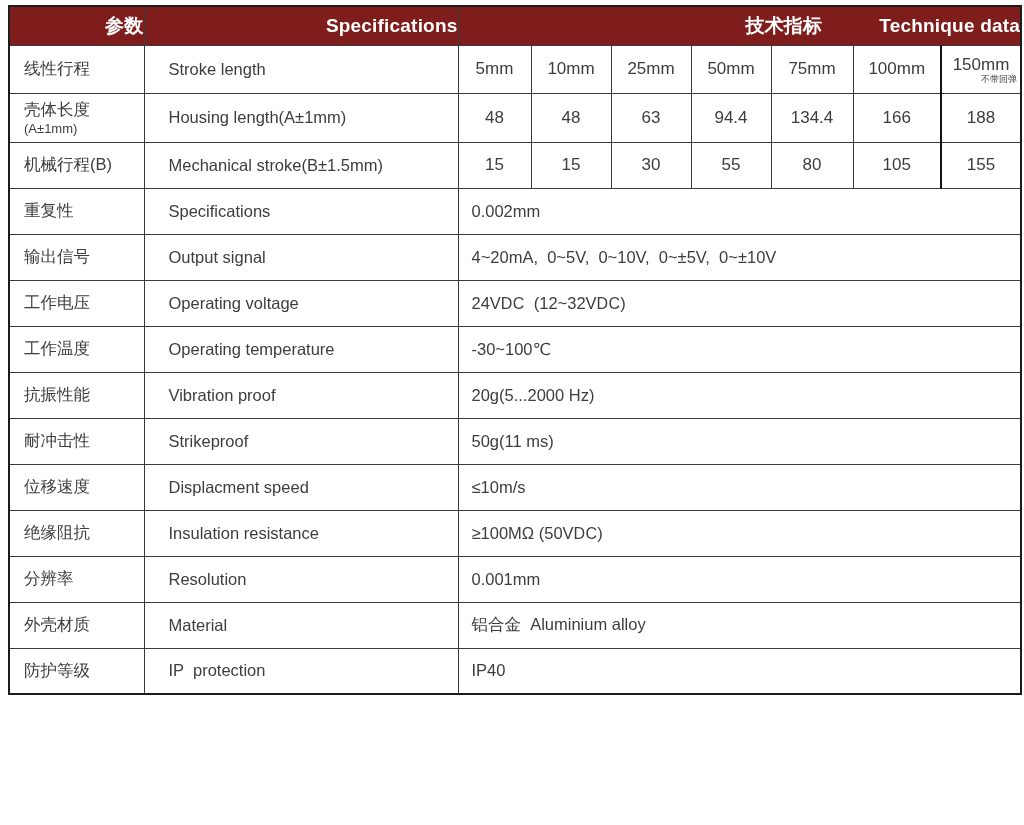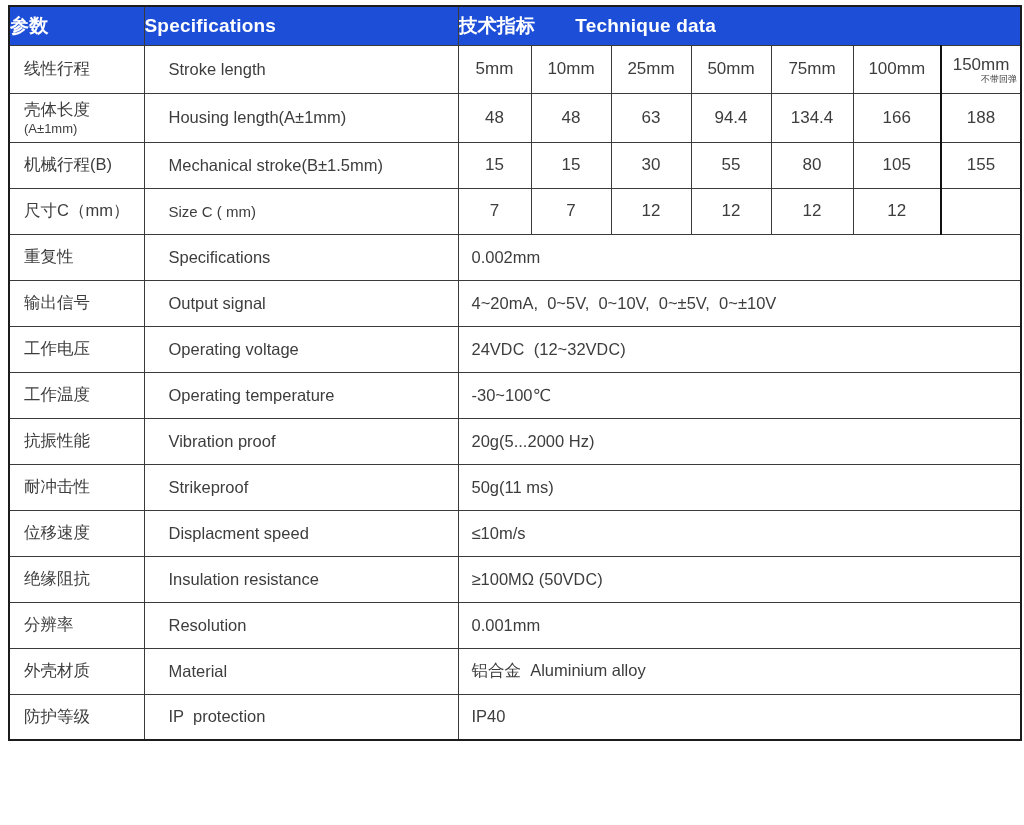--- a/index.html
+++ b/index.html
@@ -10,25 +10,25 @@
     font-family: "Liberation Sans", "DejaVu Sans", sans-serif;
   }
   table.spec-table {
     position: absolute; left: 8px; top: 5px;
     width: 1012px;
     border-collapse: collapse; table-layout: fixed;
     border: 2px solid #1c1c1c;
   }
   td, th { border: 1px solid #3a3a3a; padding: 0; overflow: hidden; vertical-align: middle; }
   th {
-    background: #1d4ed8; color: #ffffff;
-    font-size: 19px; font-weight: bold; text-align: left;
+    background: #7f1d1d; color: #ffffff;
+    font-size: 19px; font-weight: bold; text-align: right;
     letter-spacing: 0.2px;
   }
-  .techgap { margin-left: 40px; }
+  .techgap { margin-left: 57px; }
   .cn   { font-size: 16.5px; padding-left: 14px; text-align: left; }
   .cn2  { display: block; font-size: 13px; }
   .spec { font-size: 16.5px; padding-left: 24px; text-align: left; white-space: pre-wrap; }
   .spec.sm { font-size: 15px; }
   .num  { font-size: 17px; text-align: center; }
   .val  { font-size: 16.5px; padding-left: 13px; text-align: left; white-space: pre-wrap; }
   .thick { border-left: 2px solid #111111; }
   .s150 { display: flex; flex-direction: column; justify-content: center; }
   .note { font-size: 9px; line-height: 10px; align-self: flex-end; padding-right: 3px; margin-top: -1px; color: #3d3d3d; }
   .dc   { font-size: 16px; letter-spacing: 0.3px; }
@@ -95,31 +95,20 @@
     <td class="spec">Mechanical stroke(B±1.5mm)</td>
     <td class="num">15</td>
     <td class="num">15</td>
     <td class="num">30</td>
     <td class="num">55</td>
     <td class="num">80</td>
     <td class="num">105</td>
     <td class="num thick">155</td>
   </tr>
 
-  <tr style="height:46px">
-    <td class="cn">尺寸C（mm）</td>
-    <td class="spec sm">Size C ( mm)</td>
-    <td class="num">7</td>
-    <td class="num">7</td>
-    <td class="num">12</td>
-    <td class="num">12</td>
-    <td class="num">12</td>
-    <td class="num">12</td>
-    <td class="num thick"></td>
-  </tr>
 
 
   <tr style="height:46px">
     <td class="cn">重复性</td>
     <td class="spec">Specifications</td>
     <td class="val" colspan="7">0.002mm</td>
   </tr>
   <tr style="height:46px">
     <td class="cn">输出信号</td>
     <td class="spec">Output signal</td>

